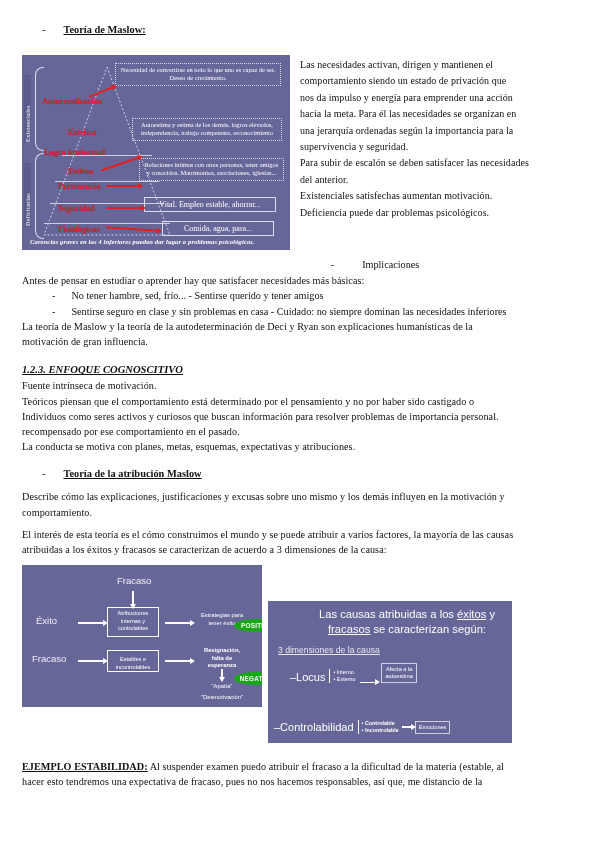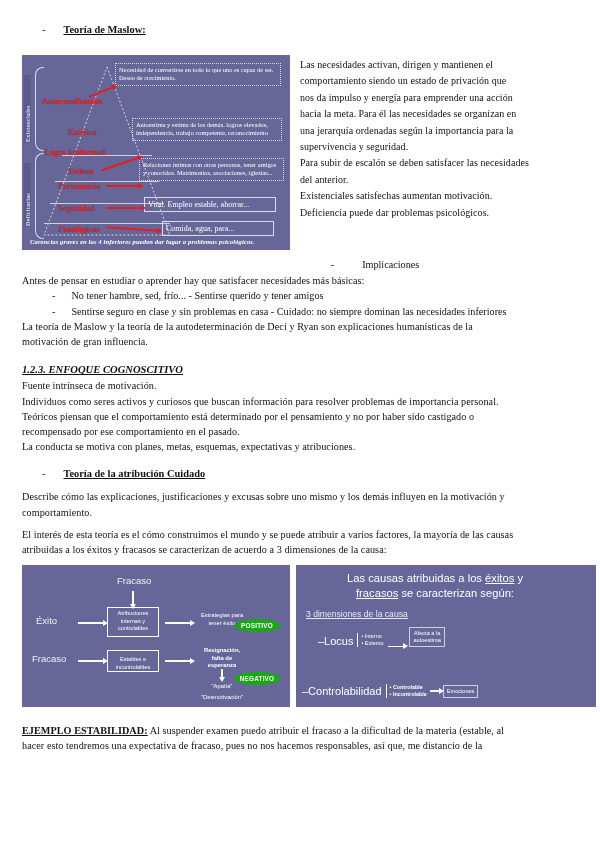--- a/index.html
+++ b/index.html
@@ -100,20 +100,21 @@
     text-shadow: 0 0 1px rgba(0,0,0,.25);
   }
   .callout {
     position: absolute;
     border: 1px dotted #d8d8ea;
     color: #ffffff;
     font-size: 6.4px;
     line-height: 8.3px;
     padding: 2px 3px;
     box-sizing: border-box;
+    text-align: center;
   }
   .callout.solidbox { border: 1px solid #dcdcee; }
   .arrow-red {
     position: absolute;
     background: #e02020;
     height: 1.6px;
   }
   .arrow-red::after {
     content: "";
     position: absolute;
@@ -164,37 +165,38 @@
   }
 
   
   .figs {
     display: flex;
     gap: 6px;
     margin-top: 8px;
   }
   .fig-left {
     position: relative;
-    width: 268px;
+    width: 240px;
     height: 142px;
     background: #666699;
     flex: 0 0 auto;
     overflow: hidden;
     font-family: "Liberation Sans", sans-serif;
     color: #ffffff;
   }
   .fig-right {
     position: relative;
-    width: 300px;
+    width: 244px;
     height: 142px;
     background: #666699;
     flex: 0 0 auto;
     overflow: hidden;
     font-family: "Liberation Sans", sans-serif;
     color: #ffffff;
+    margin-top: 36px;
   }
   .fl-label {
     position: absolute;
     font-size: 9px;
     color: #f0f0f5;
     white-space: nowrap;
   }
   .fl-box {
     position: absolute;
     border: 1px solid #ffffff;
@@ -402,30 +404,30 @@
     <span>Sentirse seguro en clase y sin problemas en casa - Cuidado: no siempre dominan las necesidades inferiores</span>
   </div>
 
   <div class="ln">La teoría de Maslow y la teoría de la autodeterminación de Deci y Ryan son explicaciones humanísticas de la</div>
   <div class="ln">motivación de gran influencia.</div>
 
   <div class="spacer-m"></div>
 
   <div class="sec-title">1.2.3. ENFOQUE COGNOSCITIVO</div>
   <div class="ln">Fuente intrínseca de motivación.</div>
+  <div class="ln">Teóricos piensan que el comportamiento está determinado por el pensamiento y no por haber sido castigado o</div>
   <div class="ln">Individuos como seres activos y curiosos que buscan información para resolver problemas de importancia personal.</div>
-  <div class="ln">Teóricos piensan que el comportamiento está determinado por el pensamiento y no por haber sido castigado o</div>
   <div class="ln">recompensado por ese comportamiento en el pasado.</div>
   <div class="ln">La conducta se motiva con planes, metas, esquemas, expectativas y atribuciones.</div>
 
   <div class="spacer-m"></div>
 
   <div class="heading-dash">
     <span>-</span>
-    <span class="txt">Teoría de la atribución Cuidado</span>
+    <span class="txt">Teoría de la atribución Maslow</span>
   </div>
 
   <div class="spacer-s"></div>
 
   <div class="ln">Describe cómo las explicaciones, justificaciones y excusas sobre uno mismo y los demás influyen en la motivación y</div>
   <div class="ln">comportamiento.</div>
   <div class="spacer-s"></div>
   <div class="ln">El interés de esta teoría es el cómo construimos el mundo y se puede atribuir a varios factores, la mayoría de las causas</div>
   <div class="ln">atribuidas a los éxitos y fracasos se caracterizan de acuerdo a 3 dimensiones de la causa:</div>
 

